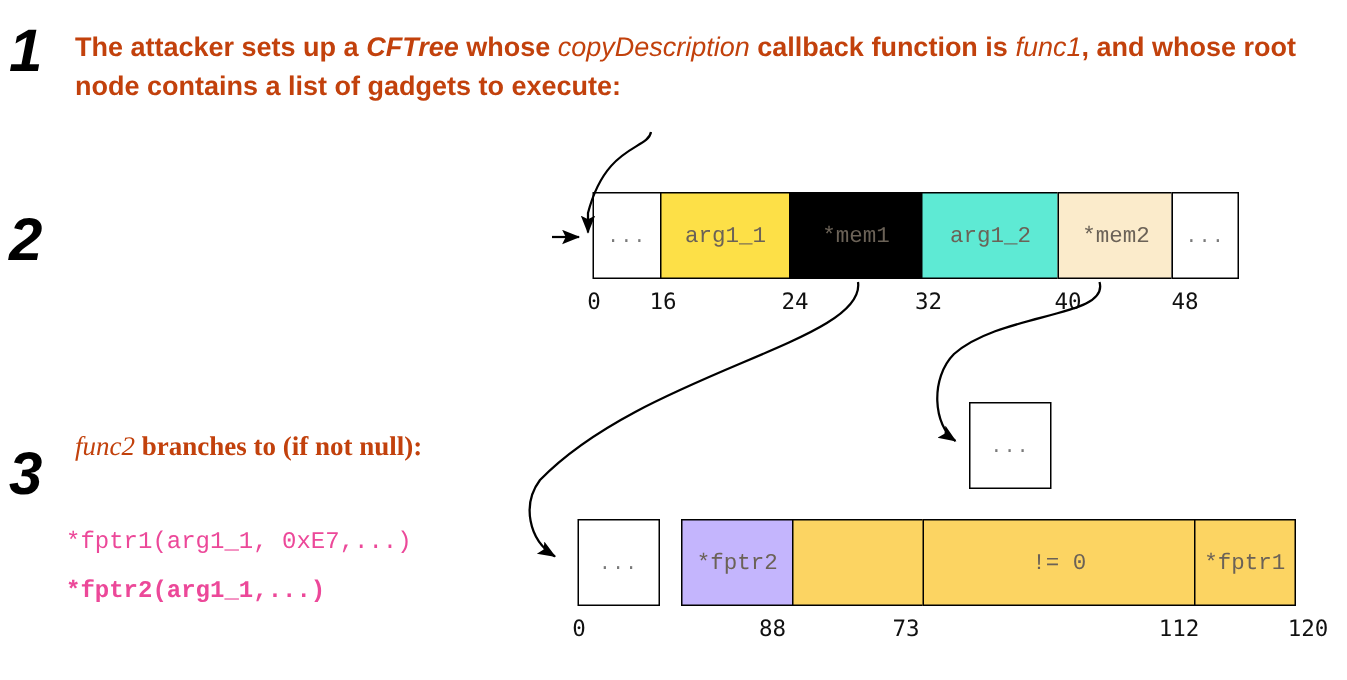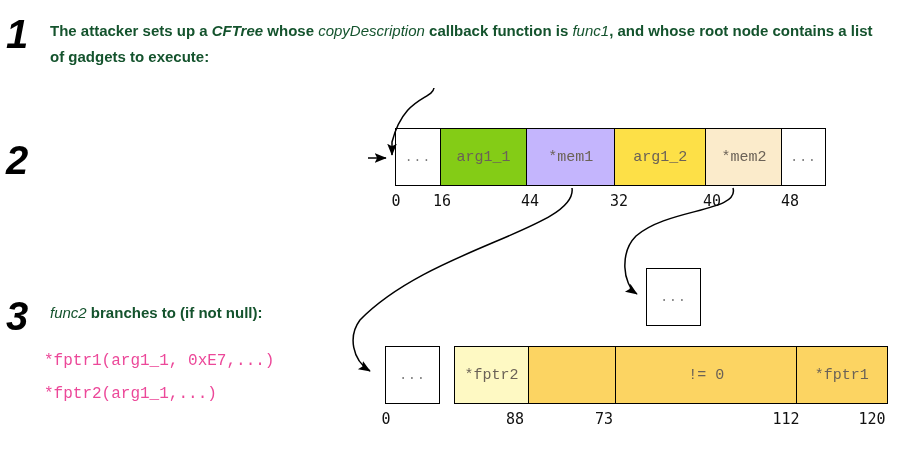--- a/index.html
+++ b/index.html
@@ -26,41 +26,41 @@
   }
   #step1-num{left:6px;  top:14px;}
   #step2-num{left:6px;  top:140px;}
   #step3-num{left:6px;  top:296px;}
 
   
   .step-text{
     position:absolute;
     font-family:"Liberation Sans", sans-serif;
     font-weight:bold;
-    font-size:15px;
+    font-size:18px;
     line-height:26px;
-    color:#14532d;
+    color:#c2410c;
   }
   #step1-text{left:50px; top:18px; width:830px;}
   #step2-text{left:50px; top:142px; width:300px;}
-  #step3-text{left:50px; top:300px; width:300px;}
+  #step3-text{left:50px; top:284px; width:300px;font-family:Liberation Serif, serif;}
   .it{font-style:italic;font-weight:bold;}
   .it-light{font-style:italic;font-weight:normal;}
 
   
   .code-line{
     position:absolute;
     font-family:"Liberation Mono", monospace;
     font-size:16px;
     color:#ec4899;
     letter-spacing:0px;
     white-space:nowrap;
   }
   #code1{left:44px; top:352px;}
-  #code2{left:44px; top:385px;}
+  #code2{left:44px; top:385px;font-weight:bold;}
 
   
   .memrow{position:absolute;display:flex;box-sizing:border-box;}
   .cell{
     box-sizing:border-box;
     border:1.4px solid #000;
     margin-left:-1.4px;
     display:flex;align-items:center;justify-content:center;
     font-family:"Liberation Mono", monospace;
     font-size:15px;
@@ -106,43 +106,43 @@
   <div class="step-num" id="step3-num">3</div>
 
   <div class="step-text" id="step1-text"><span>The attacker sets up a </span><span class="it">CFTree</span><span> whose </span><span class="it-light">copyDescription</span><span> callback function is </span><span class="it-light">func1</span><span>, and whose root node contains a list of gadgets to execute:</span></div>
   <div class="step-text" id="step3-text"><span class="it-light">func2</span><span> branches to (if not null):</span></div>
 
   <div class="code-line" id="code1">*fptr1(arg1_1, 0xE7,...)</div>
   <div class="code-line" id="code2">*fptr2(arg1_1,...)</div>
 
   <div class="memrow" id="row-top">
       <div class="cell dots" style="background: rgb(255, 255, 255); width: 46px;">...</div>
-      <div class="cell" style="background: #84cc16; width: 88px;">arg1_1</div>
-      <div class="cell" style="background: #c4b5fd; width: 89px;">*mem1</div>
-      <div class="cell" style="background: #fde047; width: 93px;">arg1_2</div>
+      <div class="cell" style="background: #fde047; width: 88px;">arg1_1</div>
+      <div class="cell" style="background: #000000; width: 89px;">*mem1</div>
+      <div class="cell" style="background: #5eead4; width: 93px;">arg1_2</div>
       <div class="cell" style="background: rgb(251, 235, 203); width: 77px; text-align: center;">*mem2</div>
       <div class="cell dots" style="background: rgb(255, 255, 255); width: 45px;">...</div>
     </div>
   <div id="ticks-top">
       <div class="tick" style="left: 396px; top: 192px;">0</div>
       <div class="tick" style="left: 442px; top: 192px;">16</div>
-      <div class="tick" style="left: 530px; top: 192px;">44</div>
+      <div class="tick" style="left: 530px; top: 192px;">24</div>
       <div class="tick" style="left: 619px; top: 192px;">32</div>
       <div class="tick" style="left: 712px; top: 192px; text-align: right;">40</div>
       <div class="tick" style="left: 790px; top: 192px;">48</div>
     </div>
 
   <div id="small-box">...</div>
 
   <div class="memrow" id="row-bottom">
       <div class="cell dots" style="background: rgb(255, 255, 255); width: 55px;">...</div>
-      <div class="cell" style="background: #fef9c3; width: 75px; margin-left: 14px;">*fptr2</div>
+      <div class="cell" style="background: #c4b5fd; width: 75px; margin-left: 14px;">*fptr2</div>
       <div class="cell" style="background: rgb(252, 212, 98); width: 89px;"></div>
       <div class="cell" style="background: rgb(252, 212, 98); width: 182px;">!= 0</div>
-      <div class="cell" style="background: rgb(252, 212, 98); width: 92px;">*fptr1</div>
+      <div class="cell" style="background: rgb(252, 212, 98); width: 68px;">*fptr1</div>
     </div>
   <div id="ticks-bottom">
       <div class="tick" style="left: 386px; top: 410px;">0</div>
       <div class="tick" style="left: 441px; top: 410px; margin-top: 48px;">80</div>
       <div class="tick" style="left: 515px; top: 410px;">88</div>
       <div class="tick" style="left: 604px; top: 410px;">73</div>
       <div class="tick" style="left: 786px; top: 410px;">112</div>
       <div class="tick" style="left: 872px; top: 410px;">120</div>
     </div>
 

